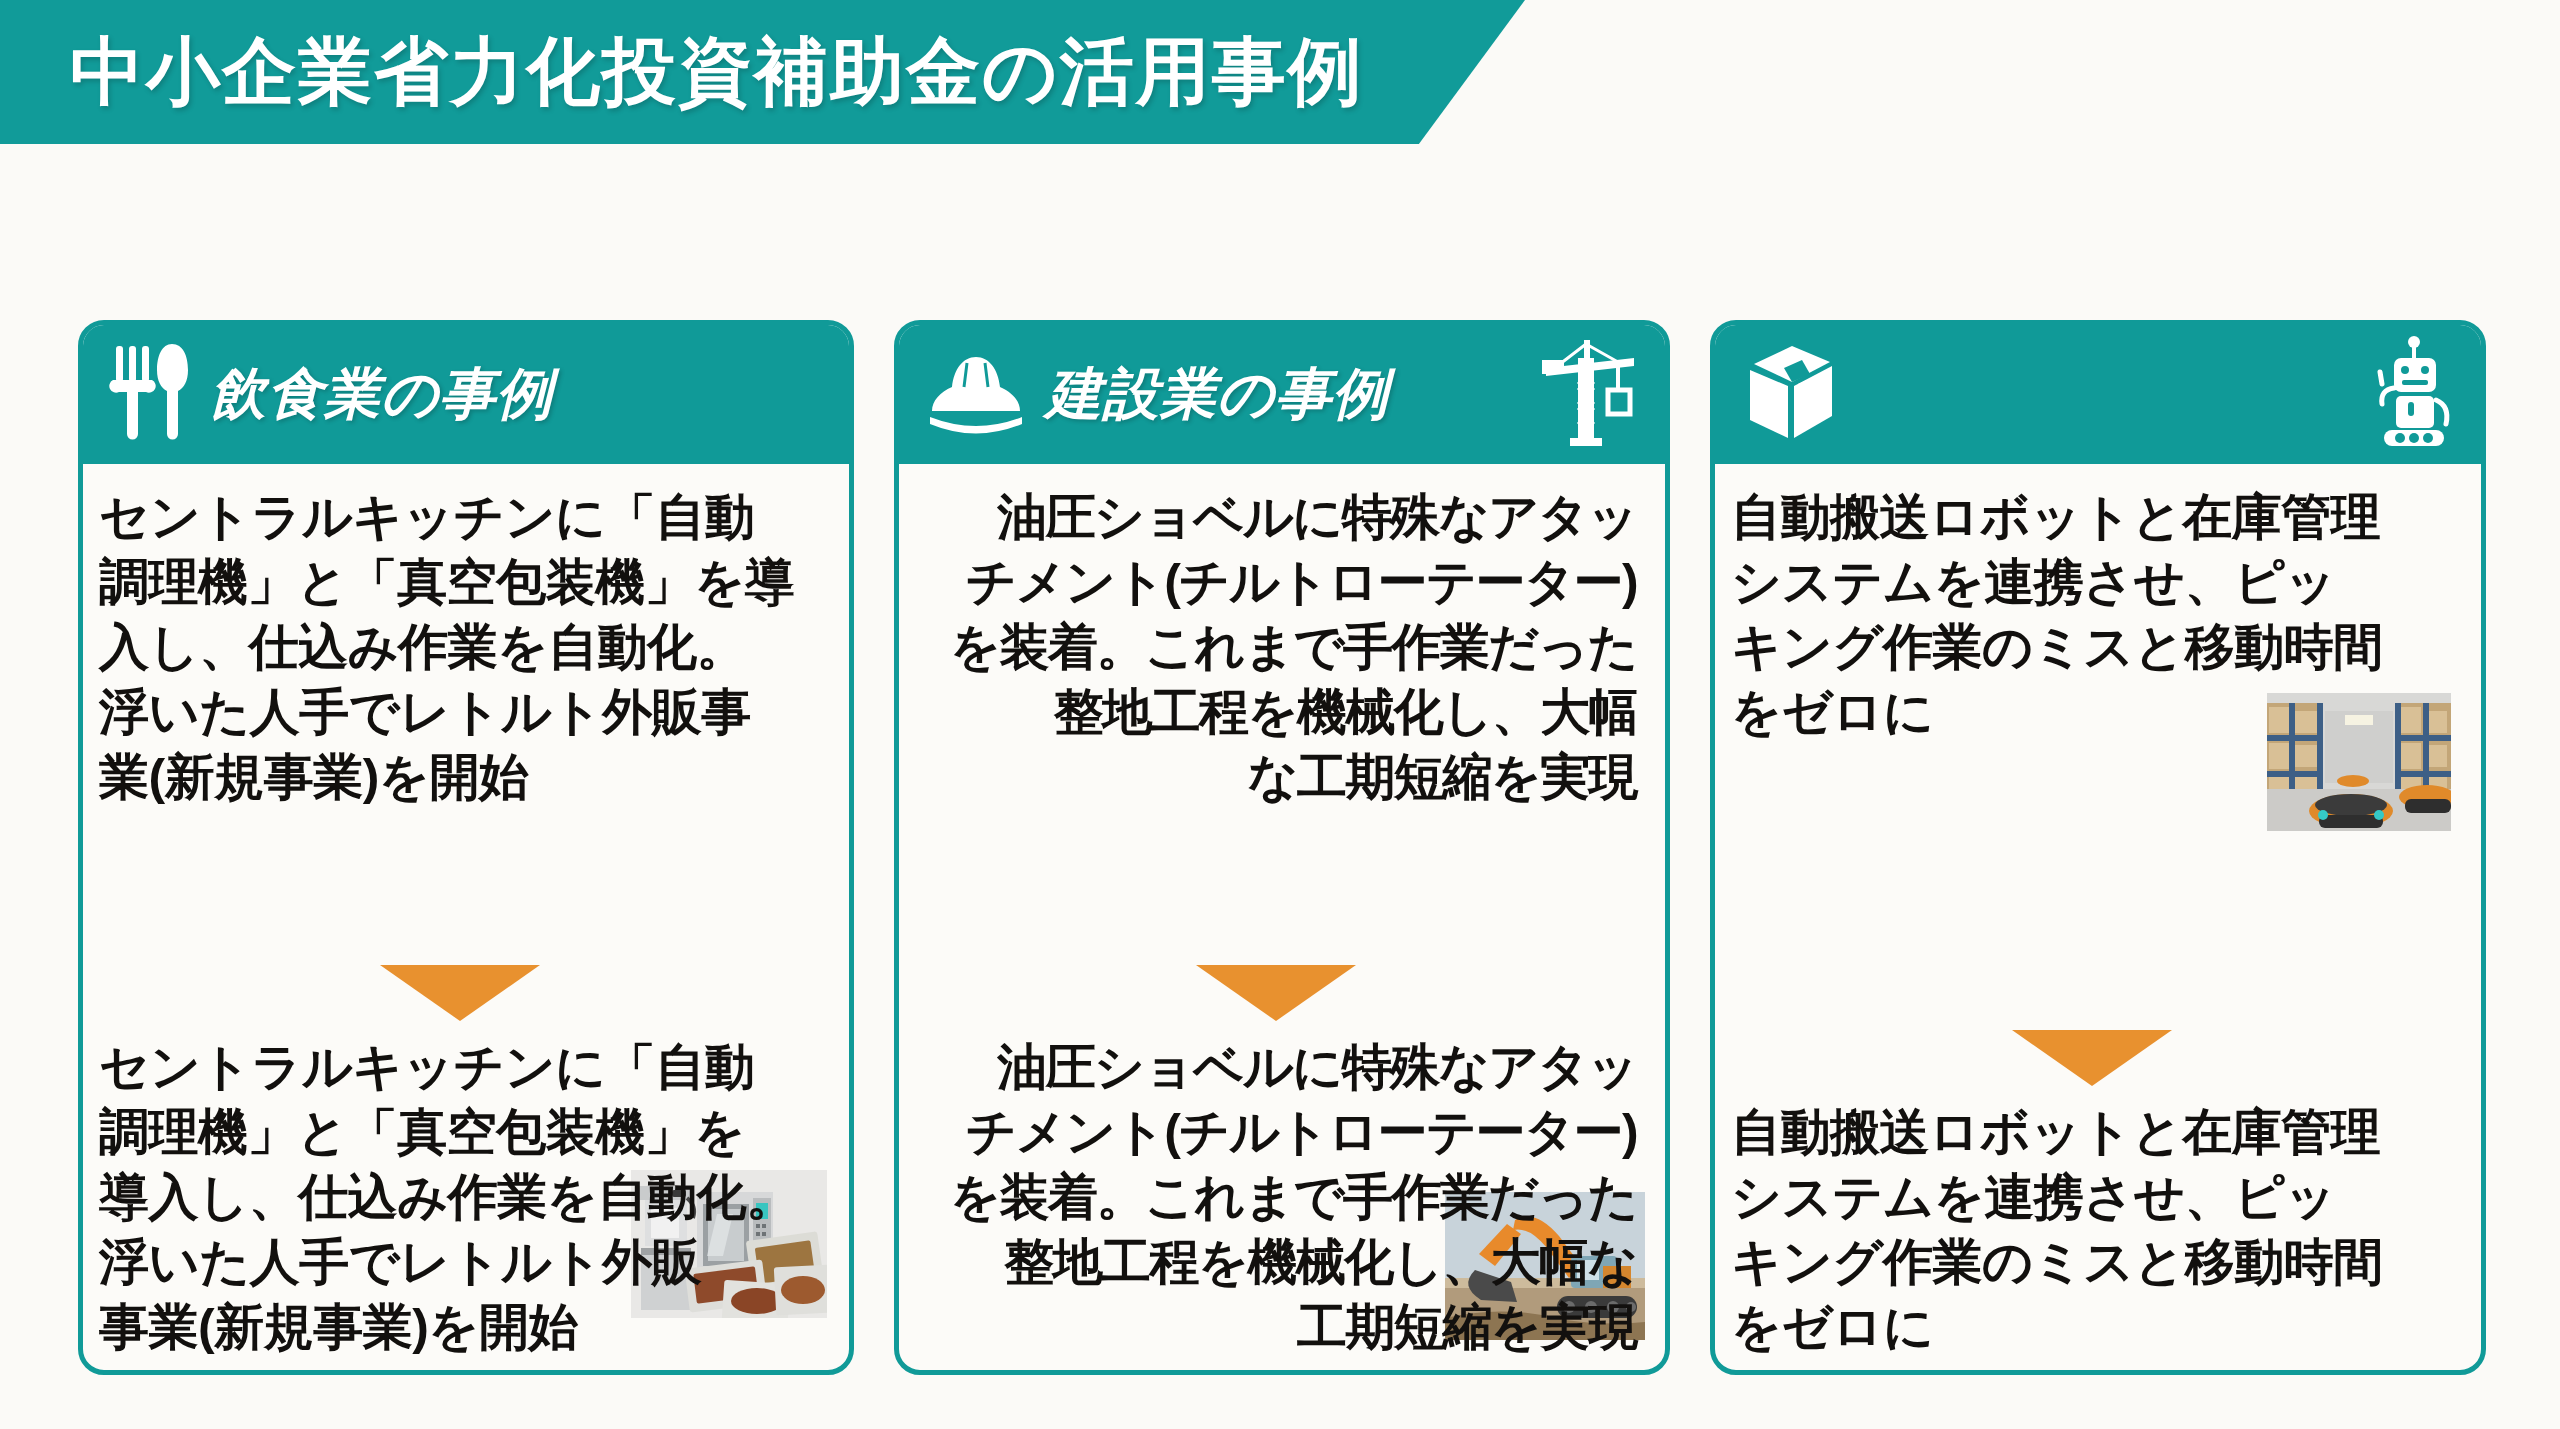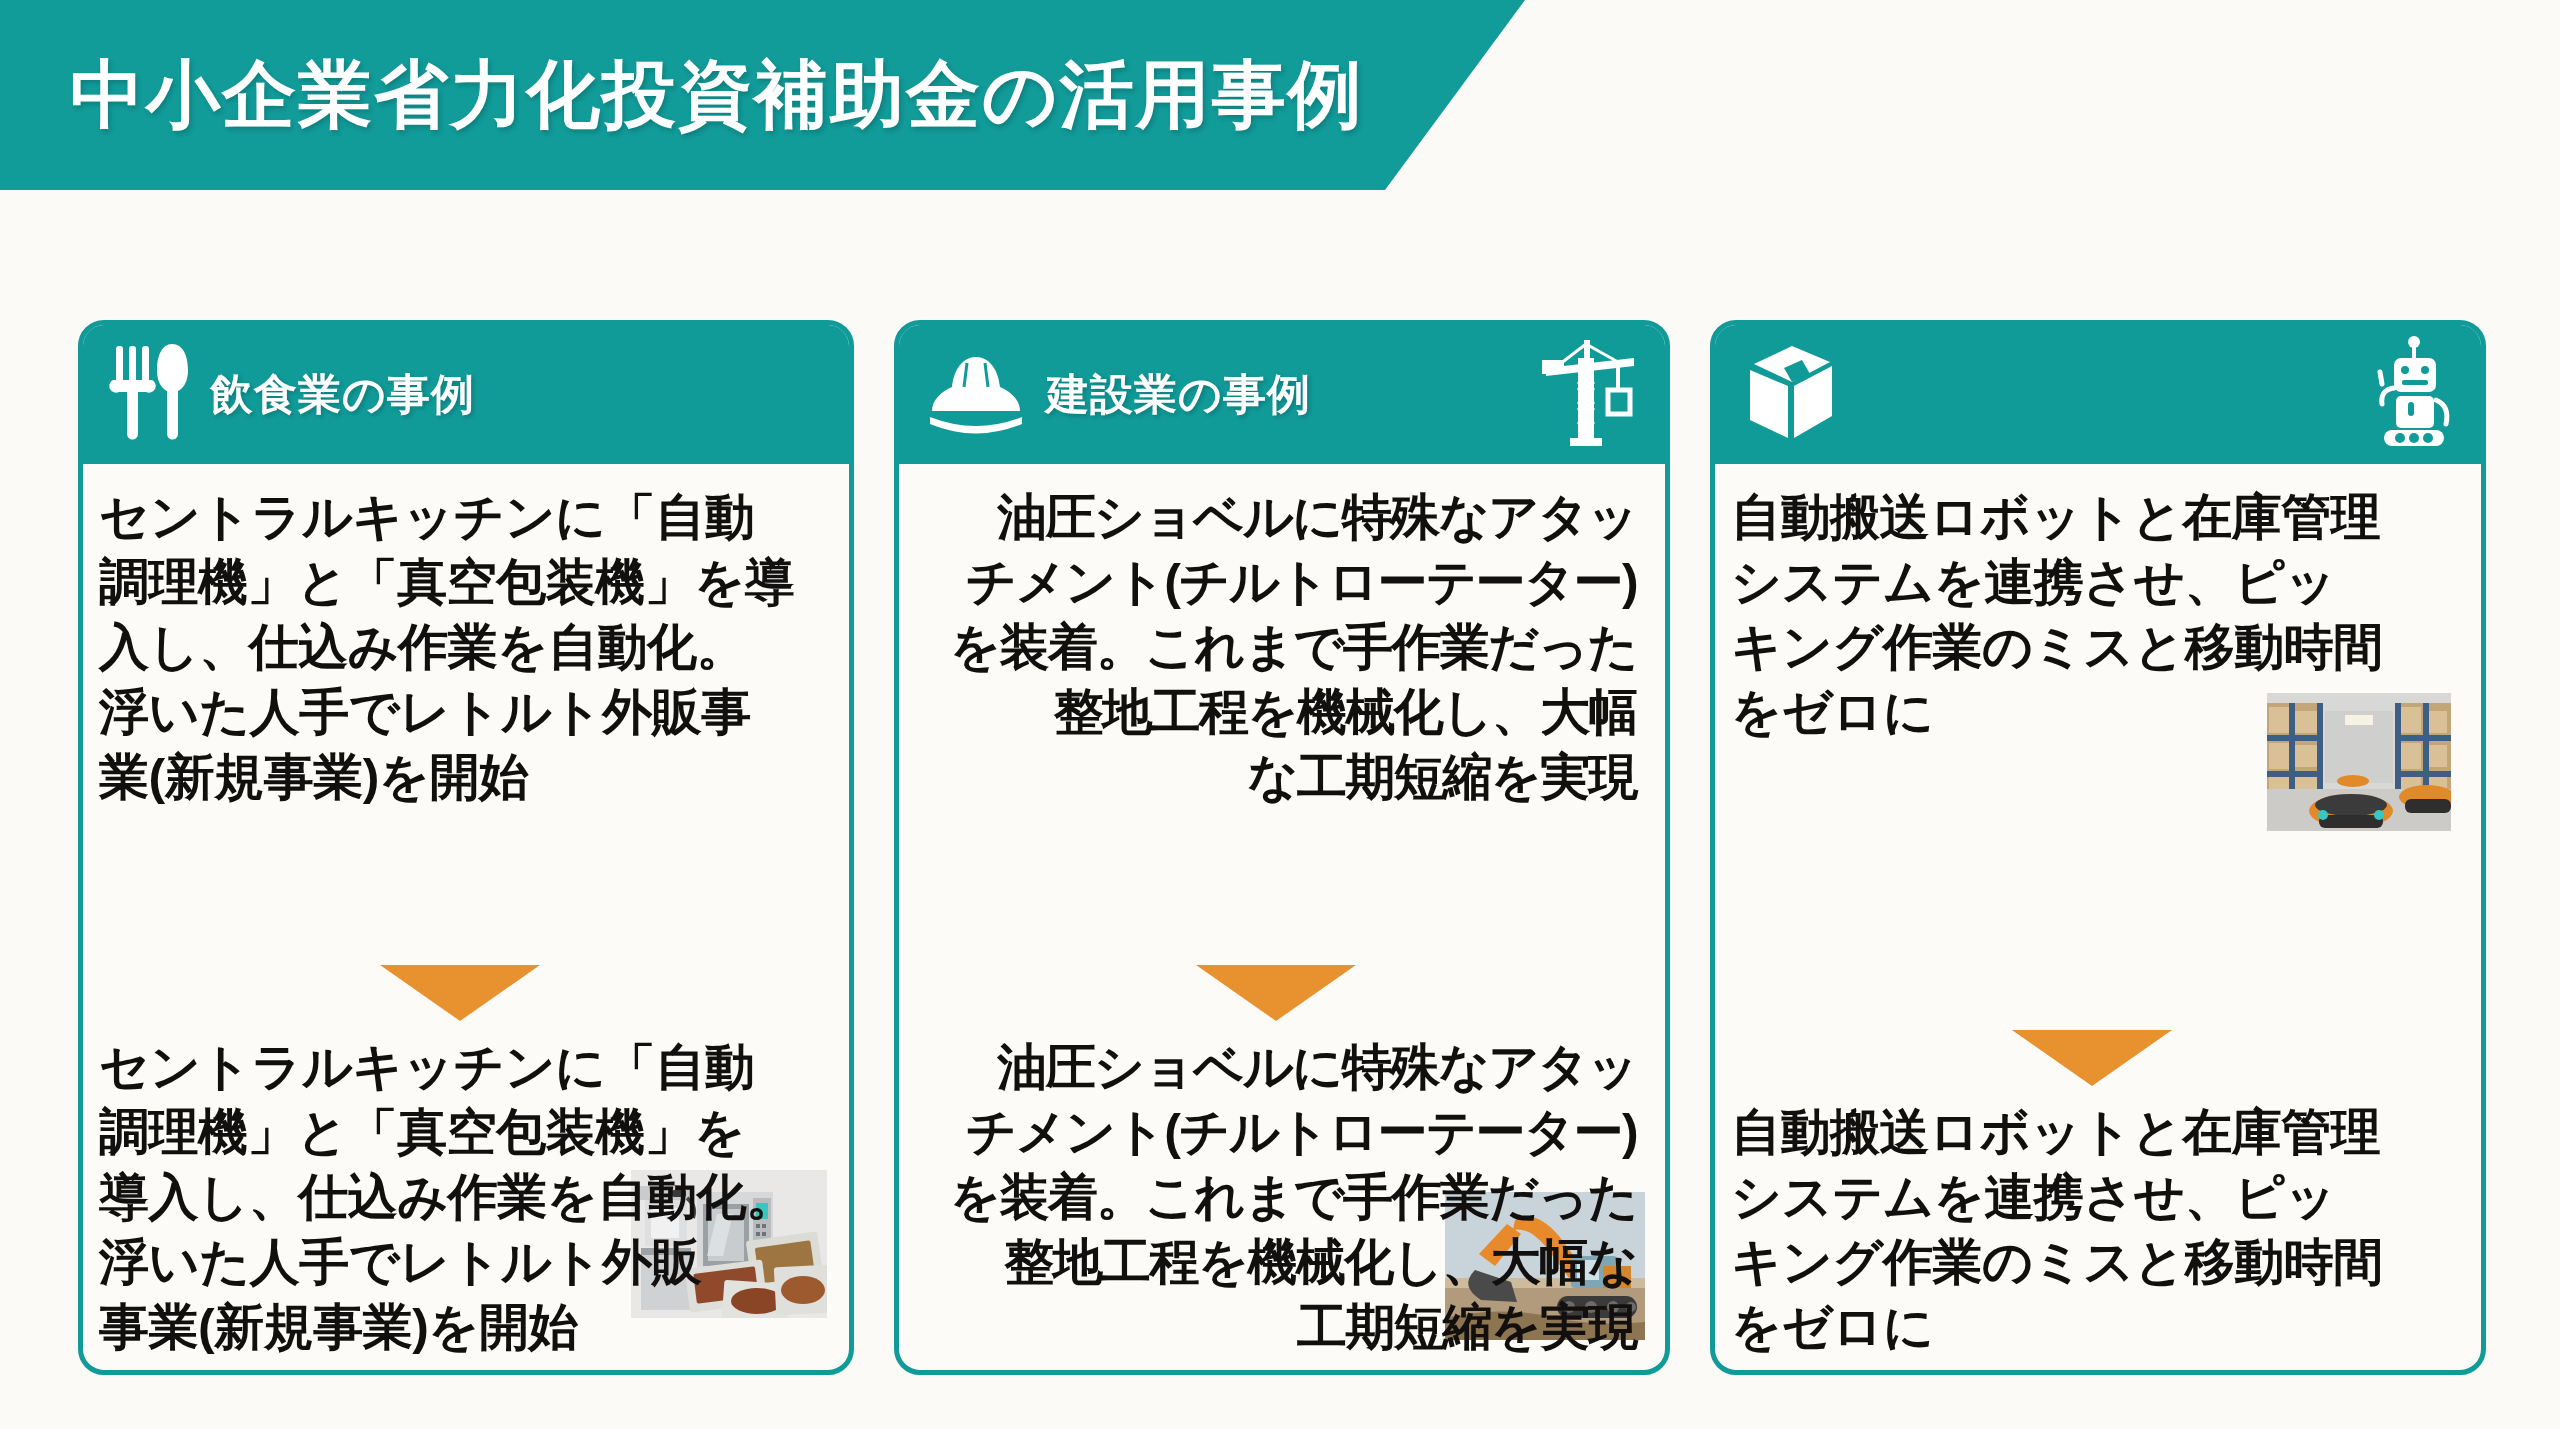--- a/index.html
+++ b/index.html
@@ -14,21 +14,21 @@
     background: #fbfaf7;
     font-family: "Liberation Sans", "DejaVu Sans", sans-serif;
     position: relative;
   }
 
   
   .header-banner {
     position: absolute;
     left: 0; top: 0;
     width: 1525px;
-    height: 190px;
+    height: 144px;
     background: #119b99;
     clip-path: polygon(0 0, 1525px 0, 1385px 190px, 0 190px);
     display: flex;
     align-items: center;
   }
   .header-title {
     color: #ffffff;
     font-size: 74px;
     font-weight: 700;
     letter-spacing: 2px;
@@ -65,26 +65,27 @@
     height: 140px;
     flex: 0 0 140px;
     display: flex;
     align-items: center;
     padding: 0 26px;
     gap: 18px;
     margin: -1px;
   }
   .card-header-title {
     color: #ffffff;
-    font-size: 43px;
+    font-size: 56px;
     font-weight: 700;
     letter-spacing: 1px;
     line-height: 1;
     text-shadow: 2px 2px 4px rgba(0,0,0,0.2);
     white-space: nowrap;
+    font-style: italic;
   }
   .hdr-icon { flex: 0 0 auto; display: block; }
   .hdr-icon-right { margin-left: auto; }
 
   .card-body {
     flex: 1 1 auto;
     padding: 22px 28px 10px 16px;
     position: relative;
     display: flex;
     flex-direction: column;

